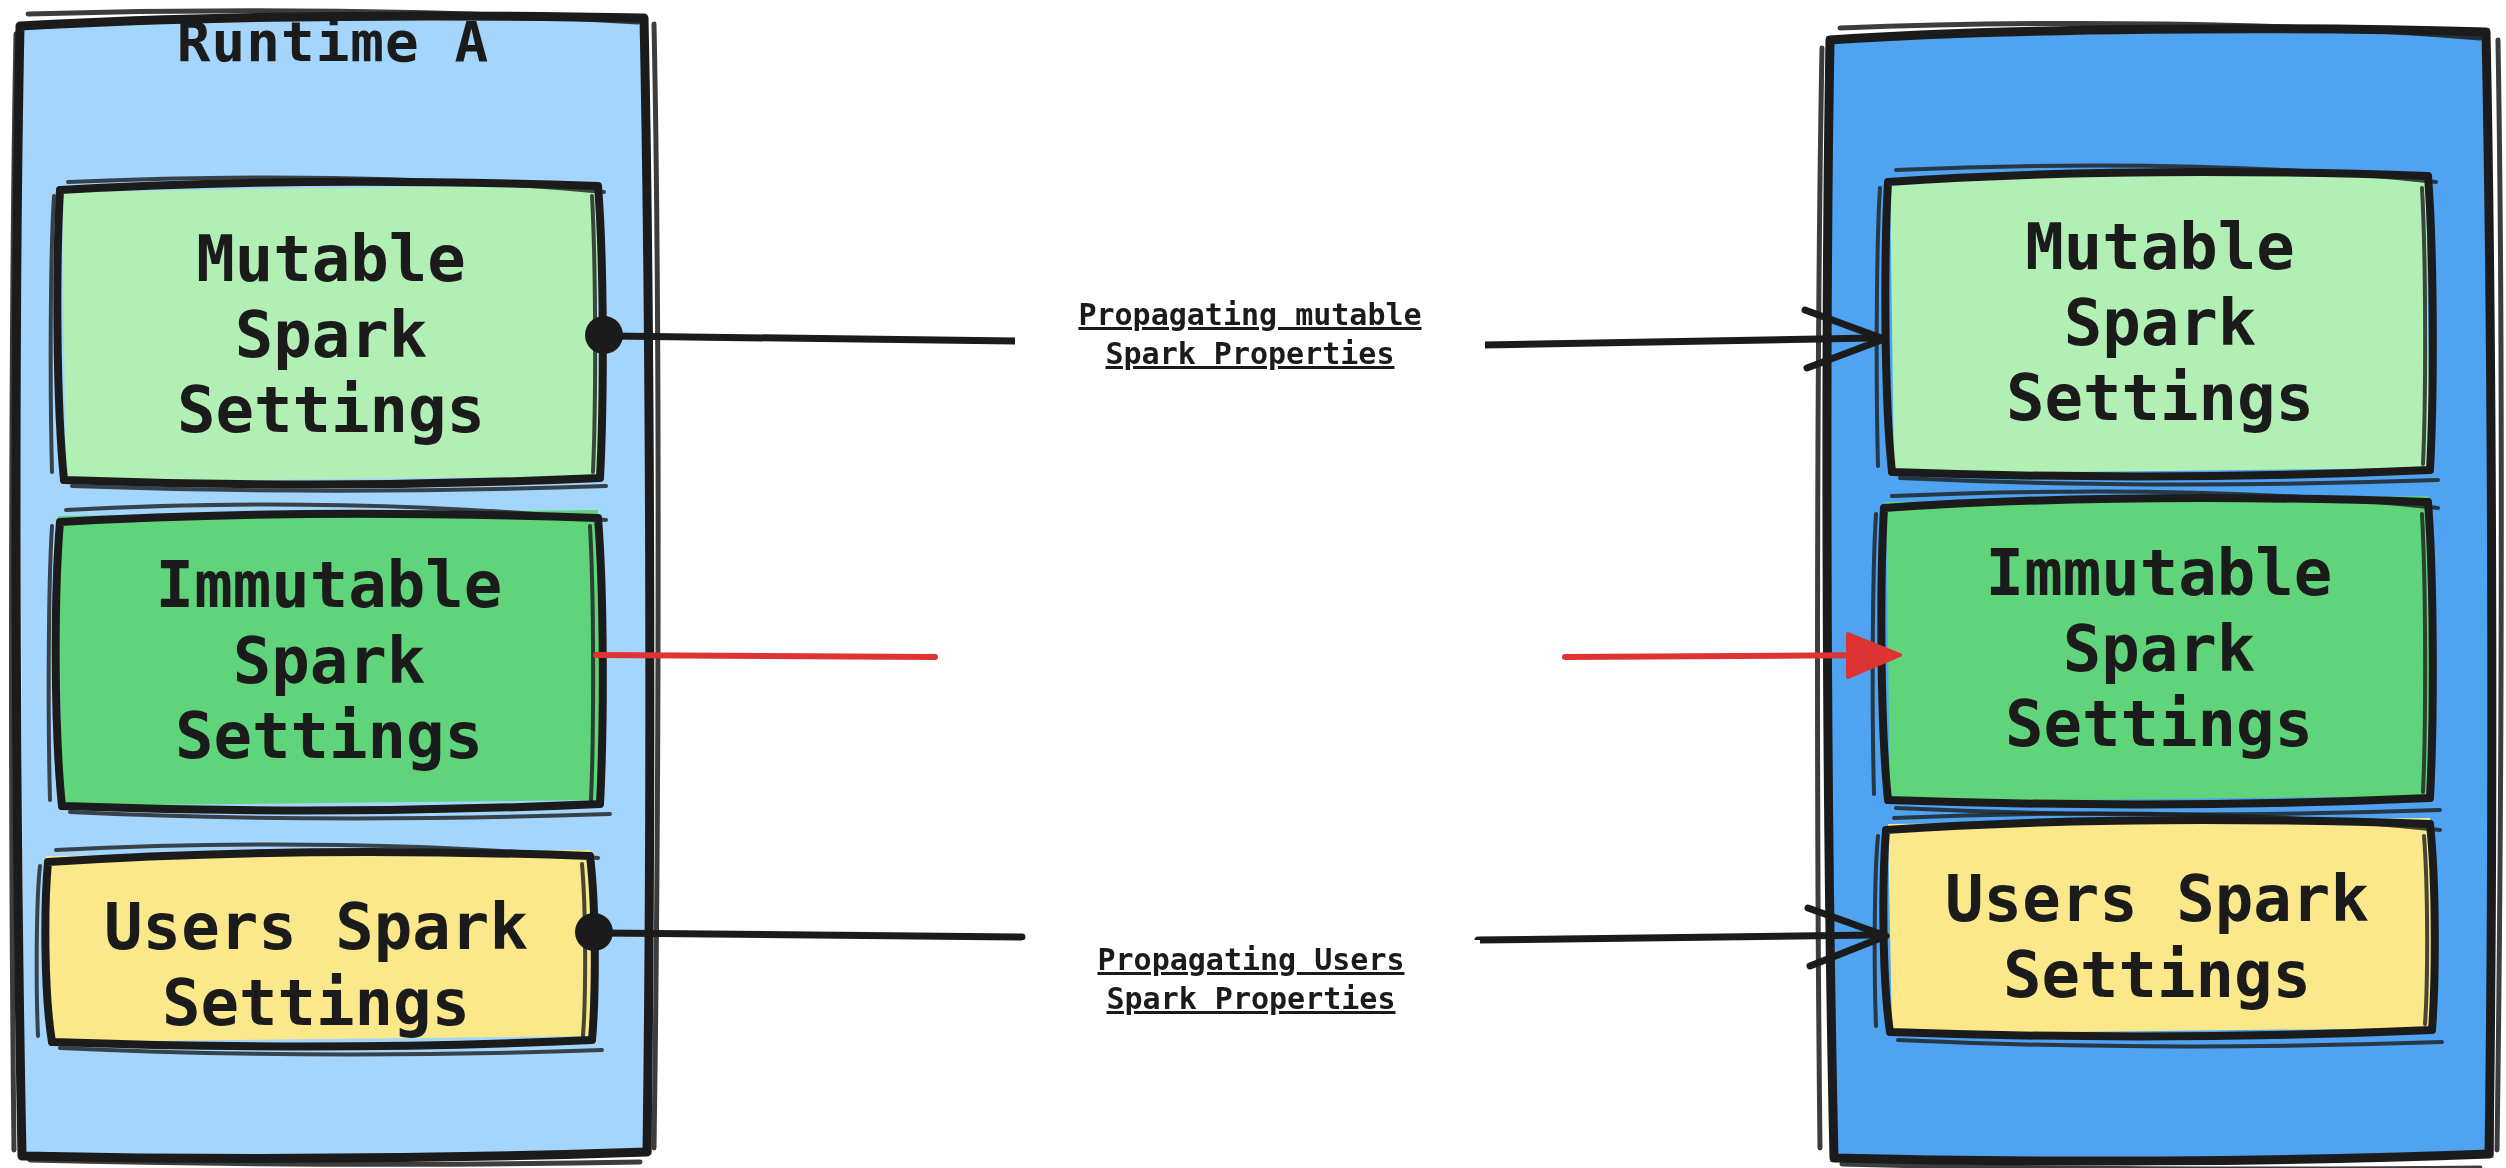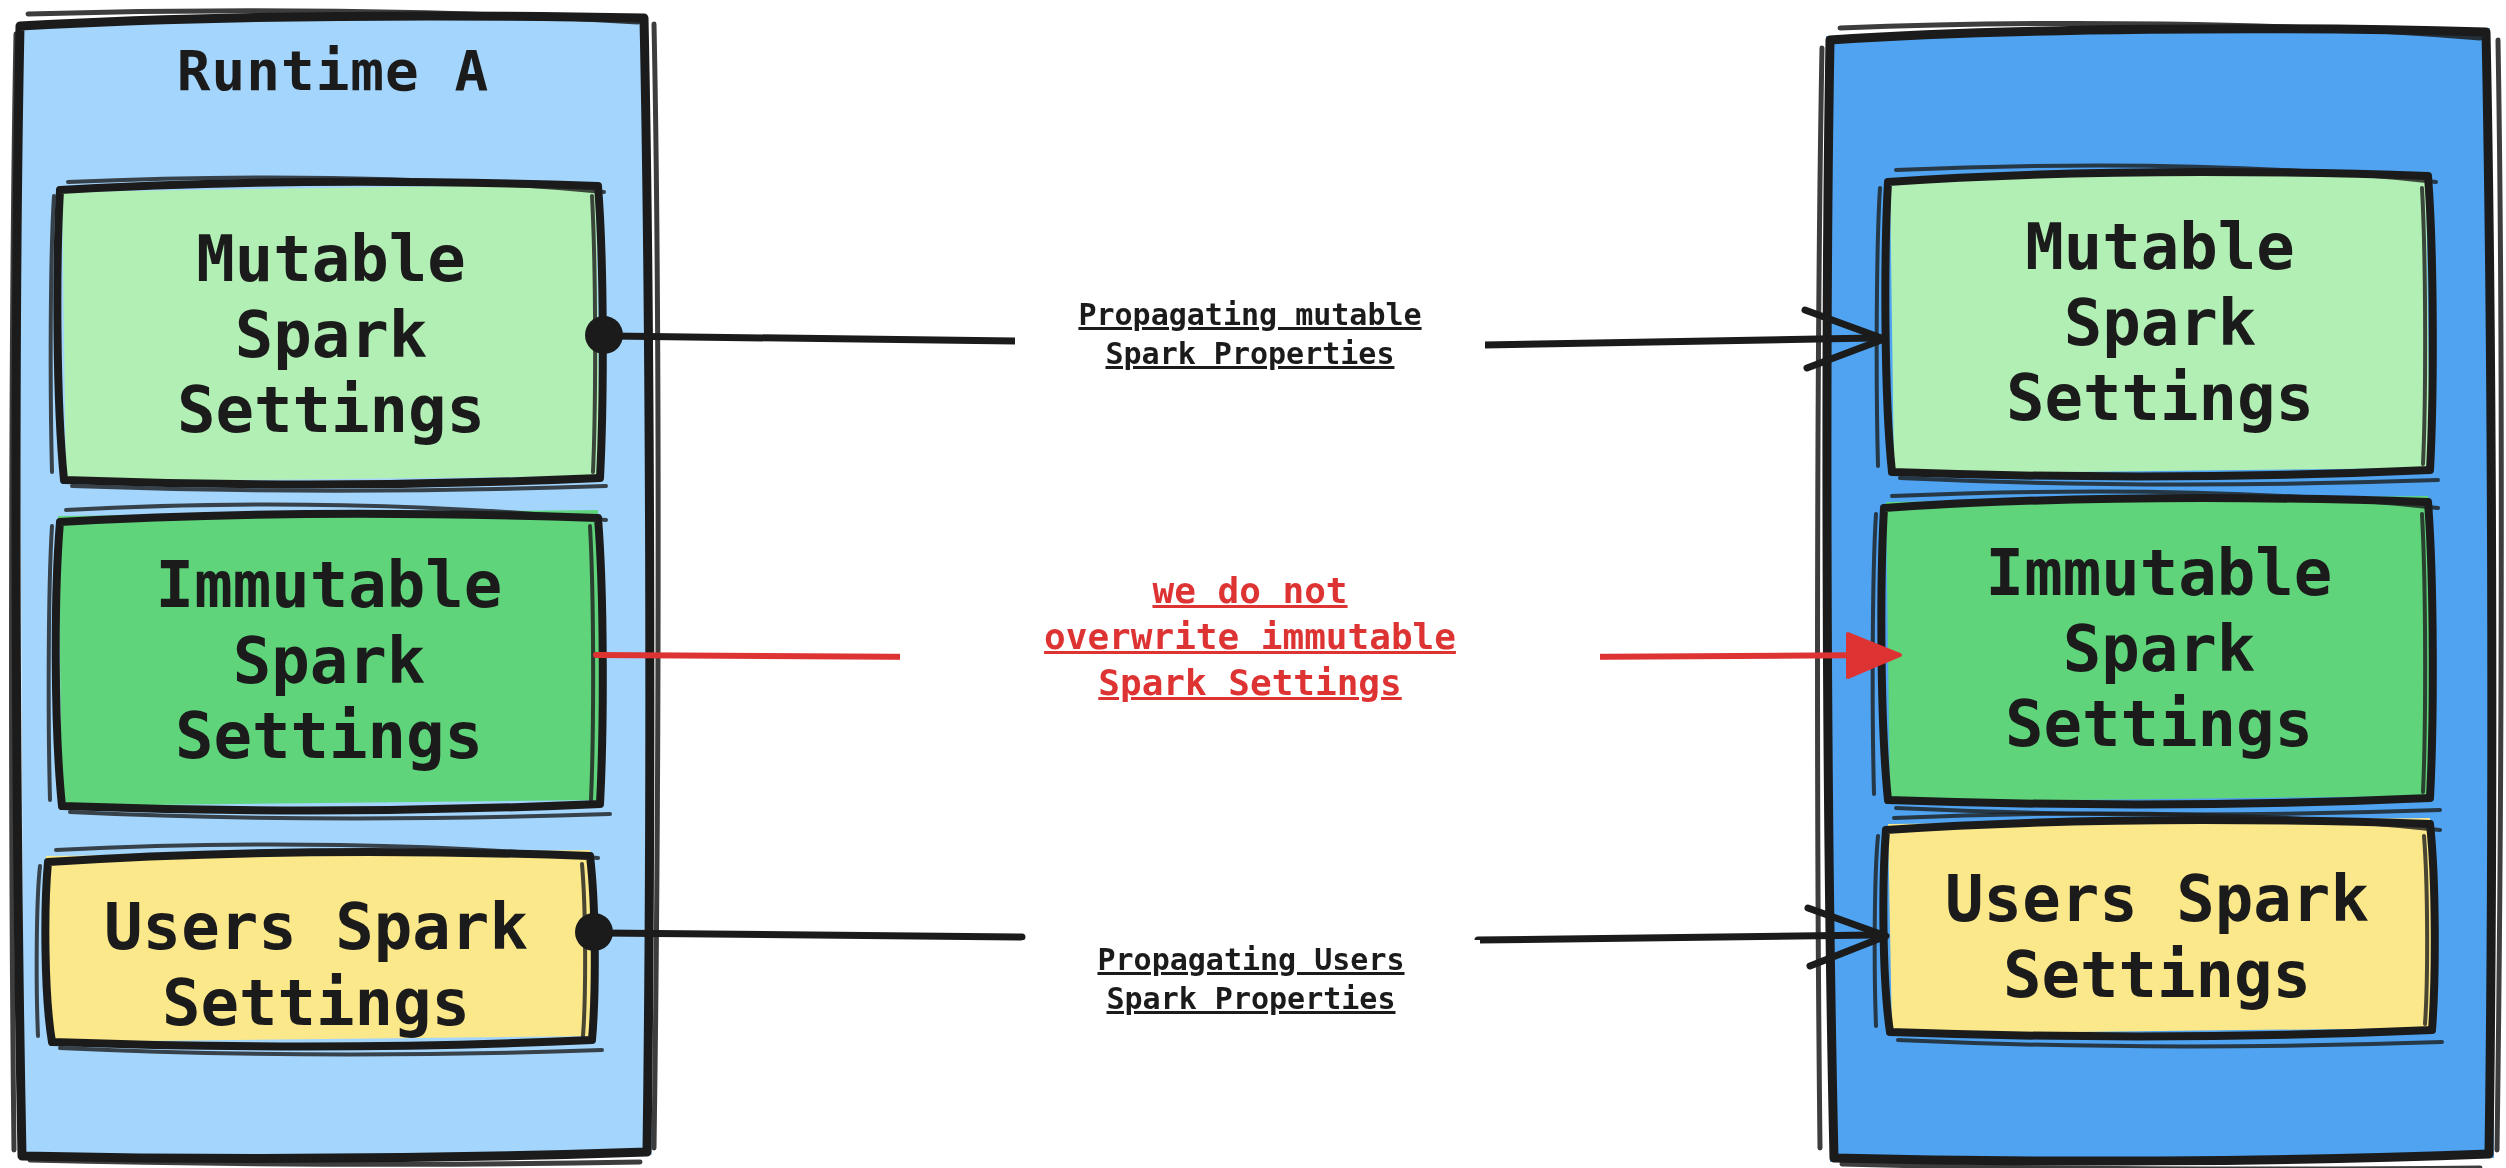--- a/index.html
+++ b/index.html
@@ -102,21 +102,21 @@
     </g>
 
     <g>
       <path d="M 602 933 L 1022 937" fill="none" stroke="#1b1b1b" stroke-width="7" stroke-linecap="round"></path>
       <path d="M 1478 940 L 1874 935" fill="none" stroke="#1b1b1b" stroke-width="7" stroke-linecap="round"></path>
       <circle cx="594" cy="932" r="19" fill="#1b1b1b"></circle>
       <path d="M 1808 908 L 1886 936 L 1810 966" fill="none" stroke="#1b1b1b" stroke-width="7" stroke-linecap="round" stroke-linejoin="round"></path>
     </g>
   </svg>
 
-  <div class="txt runtime-title" style="left:18px;top:38px;width:630px;text-align:center;">Runtime A</div>
+  <div class="txt runtime-title" style="left:18px;top:9px;width:630px;text-align:center;">Runtime A</div>
 
   <div class="txt box-label" style="left:62px;top:222px;width:538px;">Mutable
 Spark
 Settings</div>
   <div class="txt box-label" style="left:52px;top:548px;width:554px;">Immutable
 Spark
 Settings</div>
   <div class="txt box-label" style="left:36px;top:890px;width:560px;">Users Spark
 Settings</div>
 
@@ -125,20 +125,17 @@
 Settings</div>
   <div class="txt box-label" style="left:1886px;top:536px;width:546px;">Immutable
 Spark
 Settings</div>
   <div class="txt box-label" style="left:1878px;top:862px;width:558px;">Users Spark
 Settings</div>
 
   <div class="txt edge-label lbl-bg" style="left:1015px;top:295px;width:470px;">Propagating mutable
 Spark Properties</div>
 
-  <div class="txt edge-label red lbl-bg" style="left:900px;top:568px;width:700px;">we do not
-overwrite immutable
-Spark Settings</div>
 
   <div class="txt edge-label lbl-bg" style="left:1022px;top:940px;width:458px;">Propagating Users
 Spark Properties</div>
 
 </div>
 
 </body></html>

